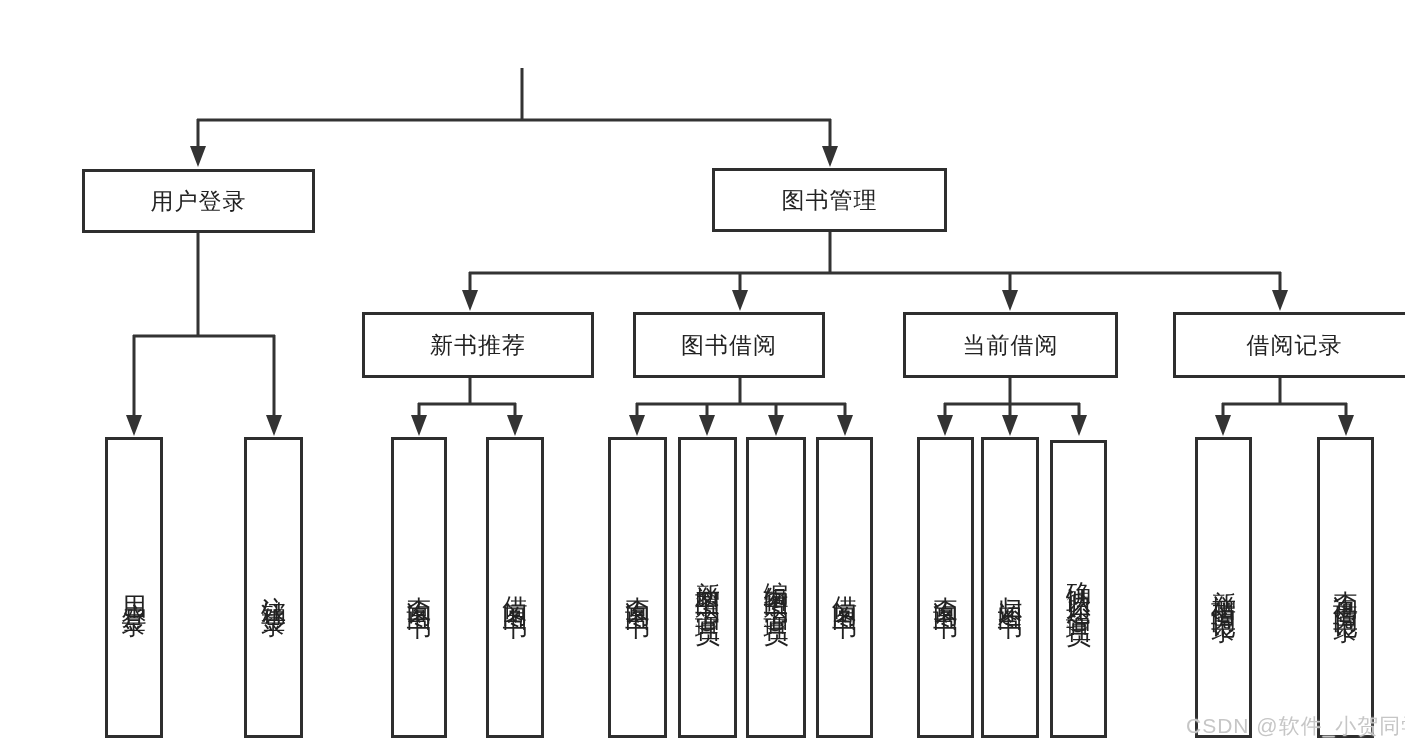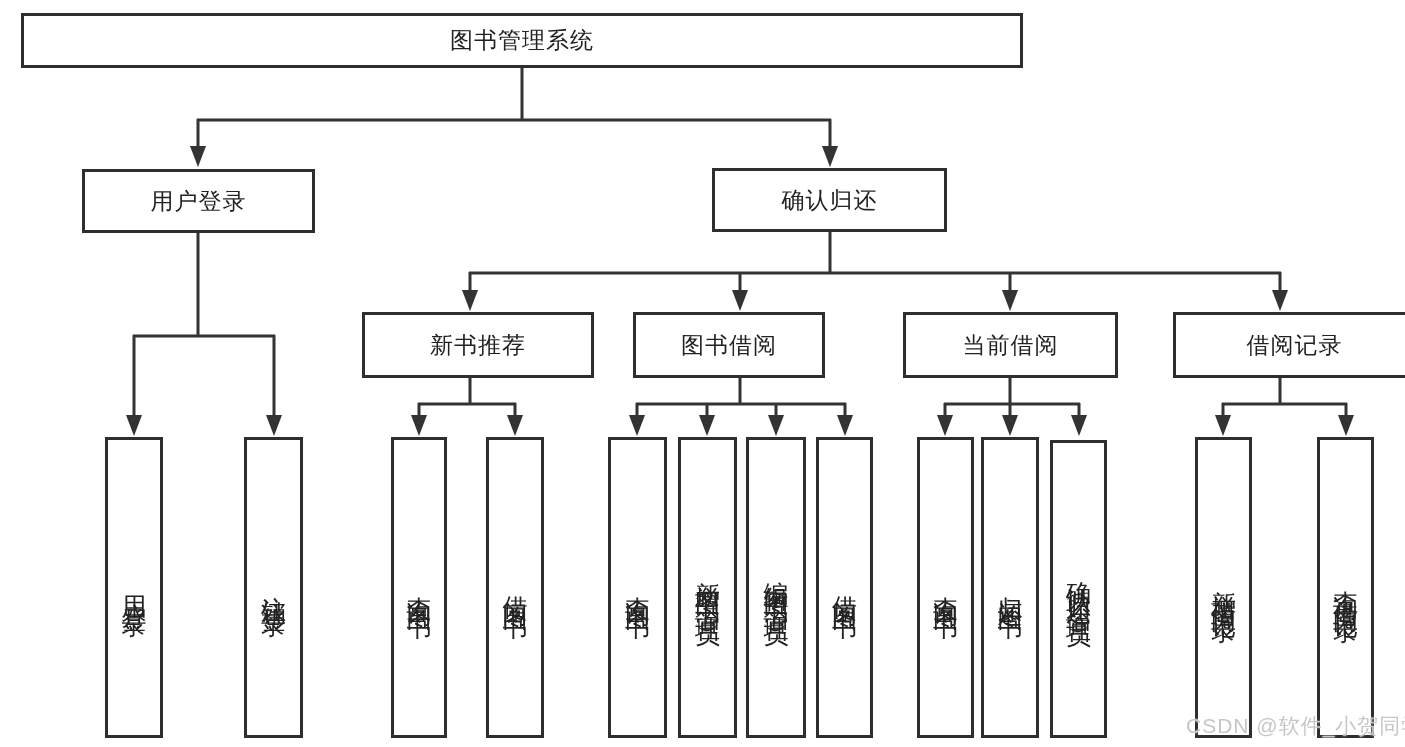--- a/index.html
+++ b/index.html
@@ -70,29 +70,26 @@
       <path fill="none" d="M1010 378 V405 M944 404 H1080 M945 403 V420 M1010 403 V420 M1079 403 V420"></path>
       <path stroke="none" d="M945 436 l-8 -21 h16 z M1010 436 l-8 -21 h16 z M1079 436 l-8 -21 h16 z" fill="#333333"></path>
     </g>
 
     <g stroke-width="3" stroke="#333333">
       <path fill="none" d="M1280 378 V405 M1222 404 H1347 M1223 403 V420 M1346 403 V420"></path>
       <path stroke="none" d="M1223 436 l-8 -21 h16 z M1346 436 l-8 -21 h16 z" fill="#333333"></path>
     </g>
   </svg>
 
-  <div class="node h" style="left:21px;top:13px;width:1002px;height:55px">
-    <span>图书管理系统</span>
-  </div>
 
   <div class="node h" style="left:82px;top:169px;width:233px;height:64px">
     <span>用户登录</span>
   </div>
   <div class="node h" style="left:712px;top:168px;width:235px;height:64px">
-    <span>确认归还</span>
+    <span>图书管理</span>
   </div>
 
   <div class="node h" style="left:362px;top:312px;width:232px;height:66px">
     <span>新书推荐</span>
   </div>
   <div class="node h" style="left:633px;top:312px;width:192px;height:66px">
     <span>图书借阅</span>
   </div>
   <div class="node h" style="left:903px;top:312px;width:215px;height:66px">
     <span>当前借阅</span>

